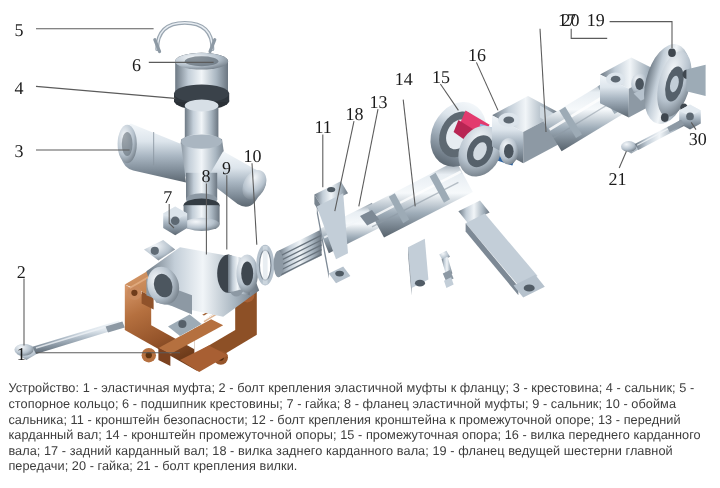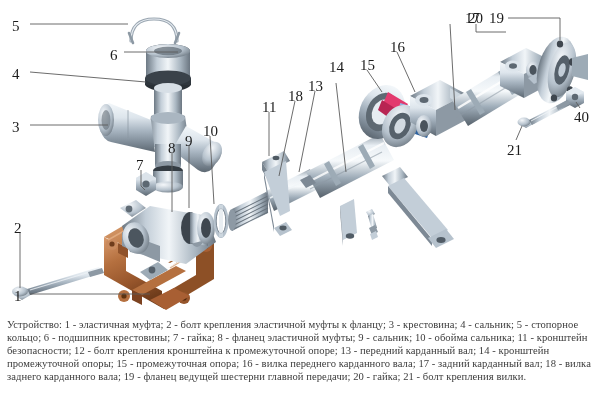--- a/index.html
+++ b/index.html
@@ -10,21 +10,21 @@
   
   #diagram{position:absolute;left:0;top:0;width:600px;height:312px;overflow:hidden;}
   #art{position:absolute;left:0;top:0;width:600px;height:312px;}
 
   
   .cal{position:absolute;font-family:"Liberation Serif","DejaVu Serif",serif;
        font-size:15px;color:#1c1c1c;line-height:1;white-space:nowrap;}
 
   
   #caption{position:absolute;left:0;top:312px;width:600px;height:95px;
-           box-sizing:border-box;padding:6px 7px 0 7px;font-family:Liberation Serif, serif;}
+           box-sizing:border-box;padding:6px 7px 0 7px;}
   #caption p{margin:0;font-size:10.6px;line-height:13.1px;color:#3c3c3c;
              text-align:left;letter-spacing:.05px;}
 </style>
 </head>
 <body>
 
 <div id="root">
 
   <div id="diagram">
 
@@ -380,21 +380,21 @@
     <div class="cal" style="left:203px;top:124px">10</div>
     <div class="cal" style="left:262px;top:100px">11</div>
     <div class="cal" style="left:288px;top:89px">18</div>
     <div class="cal" style="left:308px;top:79px">13</div>
     <div class="cal" style="left:329px;top:60px">14</div>
     <div class="cal" style="left:360px;top:58px">15</div>
     <div class="cal" style="left:390px;top:40px">16</div>
     <div class="cal" style="left:465px;top:11px">17</div>
     <div class="cal" style="left:468px;top:11px">20</div>
     <div class="cal" style="left:489px;top:11px">19</div>
-    <div class="cal" style="left:574px;top:110px">40</div>
+    <div class="cal" style="left:574px;top:110px">30</div>
     <div class="cal" style="left:507px;top:143px">21</div>
   </div>
 
   <div id="caption">
     <p>Устройство: 1 - эластичная муфта; 2 - болт крепления эластичной муфты к фланцу; 3 - крестовина; 4 - сальник; 5 - стопорное кольцо; 6 - подшипник крестовины; 7 - гайка; 8 - фланец эластичной муфты; 9 - сальник; 10 - обойма сальника; 11 - кронштейн безопасности; 12 - болт крепления кронштейна к промежуточной опоре; 13 - передний карданный вал; 14 - кронштейн промежуточной опоры; 15 - промежуточная опора; 16 - вилка переднего карданного вала; 17 - задний карданный вал; 18 - вилка заднего карданного вала; 19 - фланец ведущей шестерни главной передачи; 20 - гайка; 21 - болт крепления вилки.</p>
   </div>
 
 </div>
 
 </body></html>

